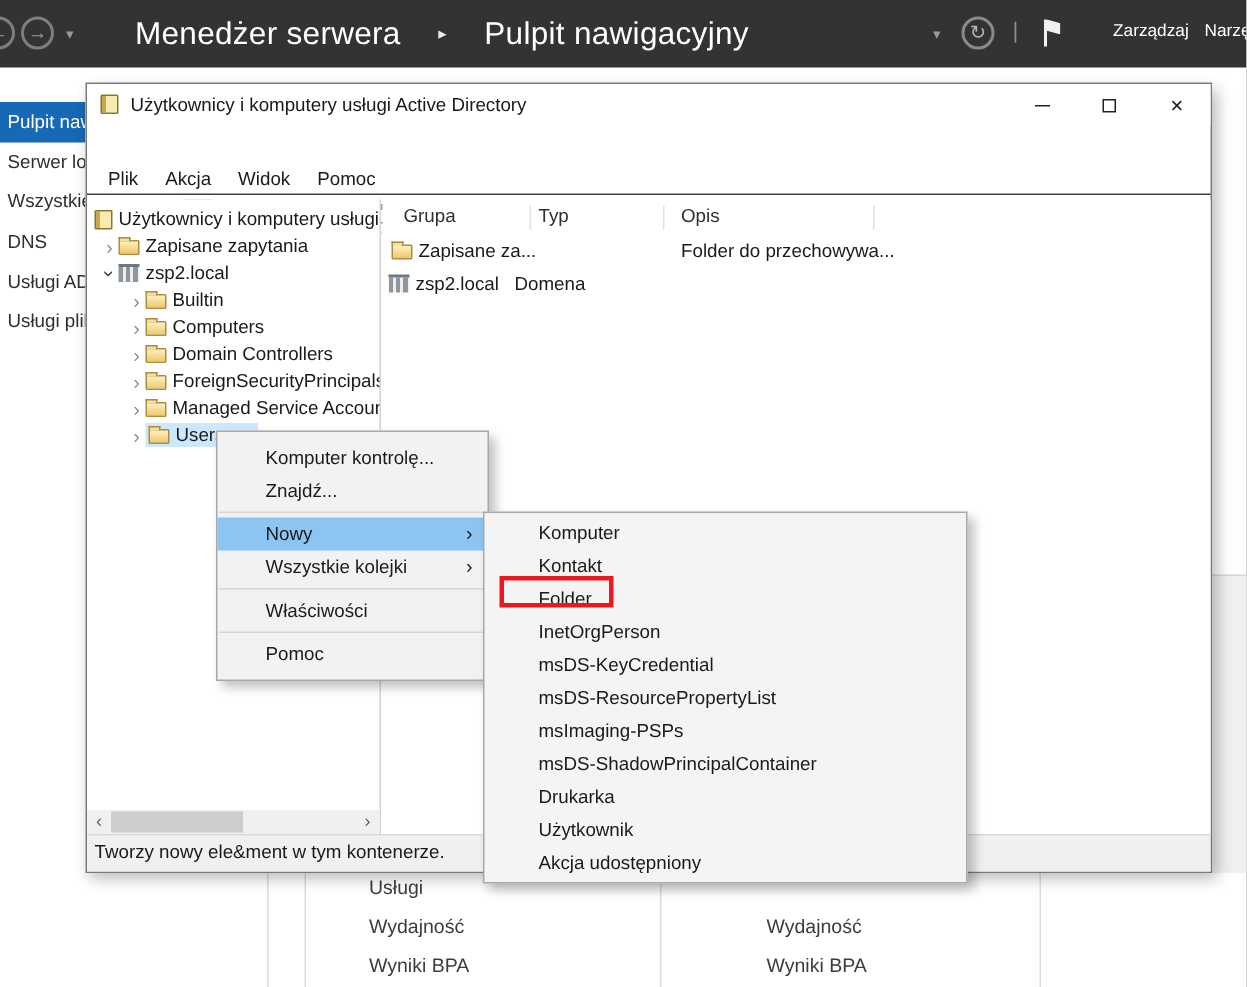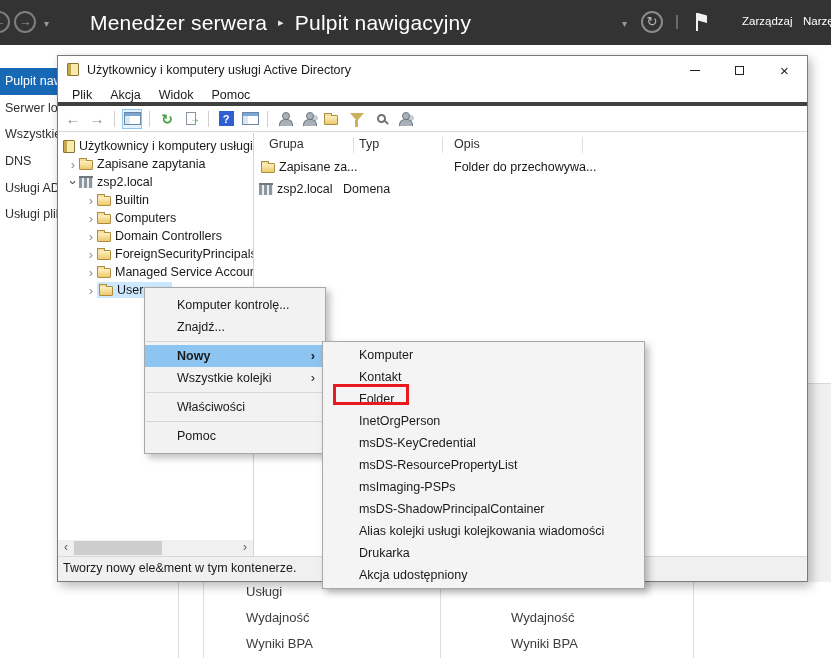--- a/index.html
+++ b/index.html
@@ -5,21 +5,21 @@
   * { margin:0; padding:0; box-sizing:border-box; }
   body { background:#888; font-family:"Liberation Sans","DejaVu Sans",sans-serif; }
   #canvas { position:relative; width:831px; height:658px; background:#ffffff; overflow:hidden;
             font-family:"Liberation Sans","DejaVu Sans",sans-serif; }
 
   
   .topbar { position:absolute; left:0; top:0; width:831px; height:45px; background:#333333; color:#fff; z-index:5; }
   .tb-circ { position:absolute; top:11px; width:22px; height:22px; border:2px solid #7e7e7e; border-radius:50%;
              color:#9a9a9a; font-size:13px; line-height:18px; text-align:center; }
   .tb-caret { position:absolute; color:#9a9a9a; font-size:10px; }
-  .tb-title { position:absolute; left:90px; top:0; height:45px; display:flex; align-items:center; gap:11px;
+  .tb-title { position:absolute; left:90px; top:0; height:45px; display:flex; align-items:center; gap:25px;
               font-size:21px; font-weight:300; color:#fff; letter-spacing:.2px; white-space:nowrap; }
   .tb-crumb-arrow { font-size:11px; color:#e8e8e8; }
   .tb-pipe { position:absolute; left:675px; top:12px; color:#8a8a8a; font-size:15px; }
   .tb-refresh { position:absolute; left:641px; top:11px; width:22px; height:22px; border:2px solid #8a8a8a;
                 border-radius:50%; color:#b5b5b5; font-size:13px; line-height:18px; text-align:center; }
   .tb-flag { position:absolute; left:694px; top:13px; width:14px; height:18px; }
   .tb-flag .pole { position:absolute; left:2px; top:0; width:2px; height:18px; background:#f2f2f2; }
   .tb-flag .cloth { position:absolute; left:4px; top:0; width:9px; height:10px; background:#f2f2f2;
                     clip-path:polygon(0 0,100% 25%,100% 100%,0 75%); }
   .tb-link { position:absolute; top:15px; font-size:11.5px; color:#fff; white-space:nowrap; }
@@ -41,21 +41,21 @@
                background:linear-gradient(90deg,#c9a84c 0 3px,#f7ecae 3px 10px,#e0c87a 10px);
                border:1px solid #8a7434; border-radius:1px; }
   .win-title { position:absolute; left:29px; top:7px; font-size:12.5px; color:#1a1a1a; white-space:nowrap; }
   .cap-btn { position:absolute; top:0; width:45px; height:28px; display:flex; align-items:center;
              justify-content:center; color:#222; }
   .cap-btn.min { right:90px; } .cap-btn.max { right:45px; } .cap-btn.cls { right:0; font-size:15px; }
   .glyph-min { width:10px; height:1px; background:#222; }
   .glyph-max { width:9px; height:9px; border:1px solid #222; }
 
   .menubar { height:22px; display:flex; align-items:center; padding-left:5px; font-size:12.5px;
-             border-bottom:4px solid #404040; }
+             border-bottom:1px solid #404040;margin-top:24px; }
   .menubar .mi { padding:0 9px; height:100%; line-height:22px; color:#1a1a1a; }
 
   .toolbar { height:26px; display:flex; align-items:center; padding-left:5px; gap:4px;
              border-bottom:1px solid #d9d9d9; }
   .tico { width:20px; height:20px; display:flex; align-items:center; justify-content:center; flex:none; }
   .tico.hl { border:1px solid #8ec6f0; background:#e4f2fc; }
   .tsep { width:1px; height:16px; background:#d0d0d0; margin:0 3px; flex:none; }
   .nav-arrow { font-size:15px; font-weight:bold; color:#8a8a8a; }
   .green { color:#3d9e3d; font-size:14px; font-weight:bold; }
   .help-ico { width:15px; height:15px; background:#2f5fd0; color:#fff; font-weight:bold; font-size:11px;
@@ -111,21 +111,21 @@
   .lrow .cell { position:absolute; top:3px; white-space:nowrap; }
   .lrow .ric { position:absolute; top:4px; }
 
   .statusbar { position:absolute; left:0; right:0; bottom:0; height:25px; background:#f0f0f0;
                border-top:1px solid #d9d9d9; font-size:12.5px; color:#1a1a1a; line-height:23px; padding-left:5px; }
 
   
   .cmenu { position:absolute; left:144px; top:287px; width:182px; background:#f2f2f2;
            border:1px solid #a8a8a8; box-shadow:4px 4px 7px rgba(0,0,0,.25); padding:6px 0; z-index:20; }
   .cmi { position:relative; height:22px; line-height:22px; padding-left:32px; font-size:12.5px; color:#1a1a1a; }
-  .cmi.hl { background:#8cc5f2;font-weight:bold; }
+  .cmi.hl { background:#8cc5f2; }
   .cmi .arr { position:absolute; right:10px; top:0; font-size:13px; }
   .csep { height:1px; background:#d6d6d6; margin:3px 1px; }
 
   .smenu { position:absolute; left:322px; top:341px; width:323px; background:#f4f4f4;
            border:1px solid #a8a8a8; box-shadow:4px 4px 7px rgba(0,0,0,.25); padding:2px 0; z-index:21; }
   .smi { height:22px; line-height:22px; padding-left:36px; font-size:12.5px; color:#1a1a1a; white-space:nowrap; }
 
   .red-box { position:absolute; left:333px; top:384px; width:76px; height:21px;
              border:3px solid #e8191f; z-index:30; }
 </style>
@@ -346,20 +346,20 @@
 
   <div class="smenu">
     <div class="smi">Komputer</div>
     <div class="smi">Kontakt</div>
     <div class="smi">Folder</div>
     <div class="smi">InetOrgPerson</div>
     <div class="smi">msDS-KeyCredential</div>
     <div class="smi">msDS-ResourcePropertyList</div>
     <div class="smi">msImaging-PSPs</div>
     <div class="smi">msDS-ShadowPrincipalContainer</div>
-    <div class="smi">Alias kolejki usługi kolejkowania wiadomości</div>
     <div class="smi">Drukarka</div>
+    <div class="smi">Użytkownik</div>
     <div class="smi">Akcja udostępniony</div>
   </div>
 
   <div class="red-box"></div>
 
 </div>
 
 </body></html>

